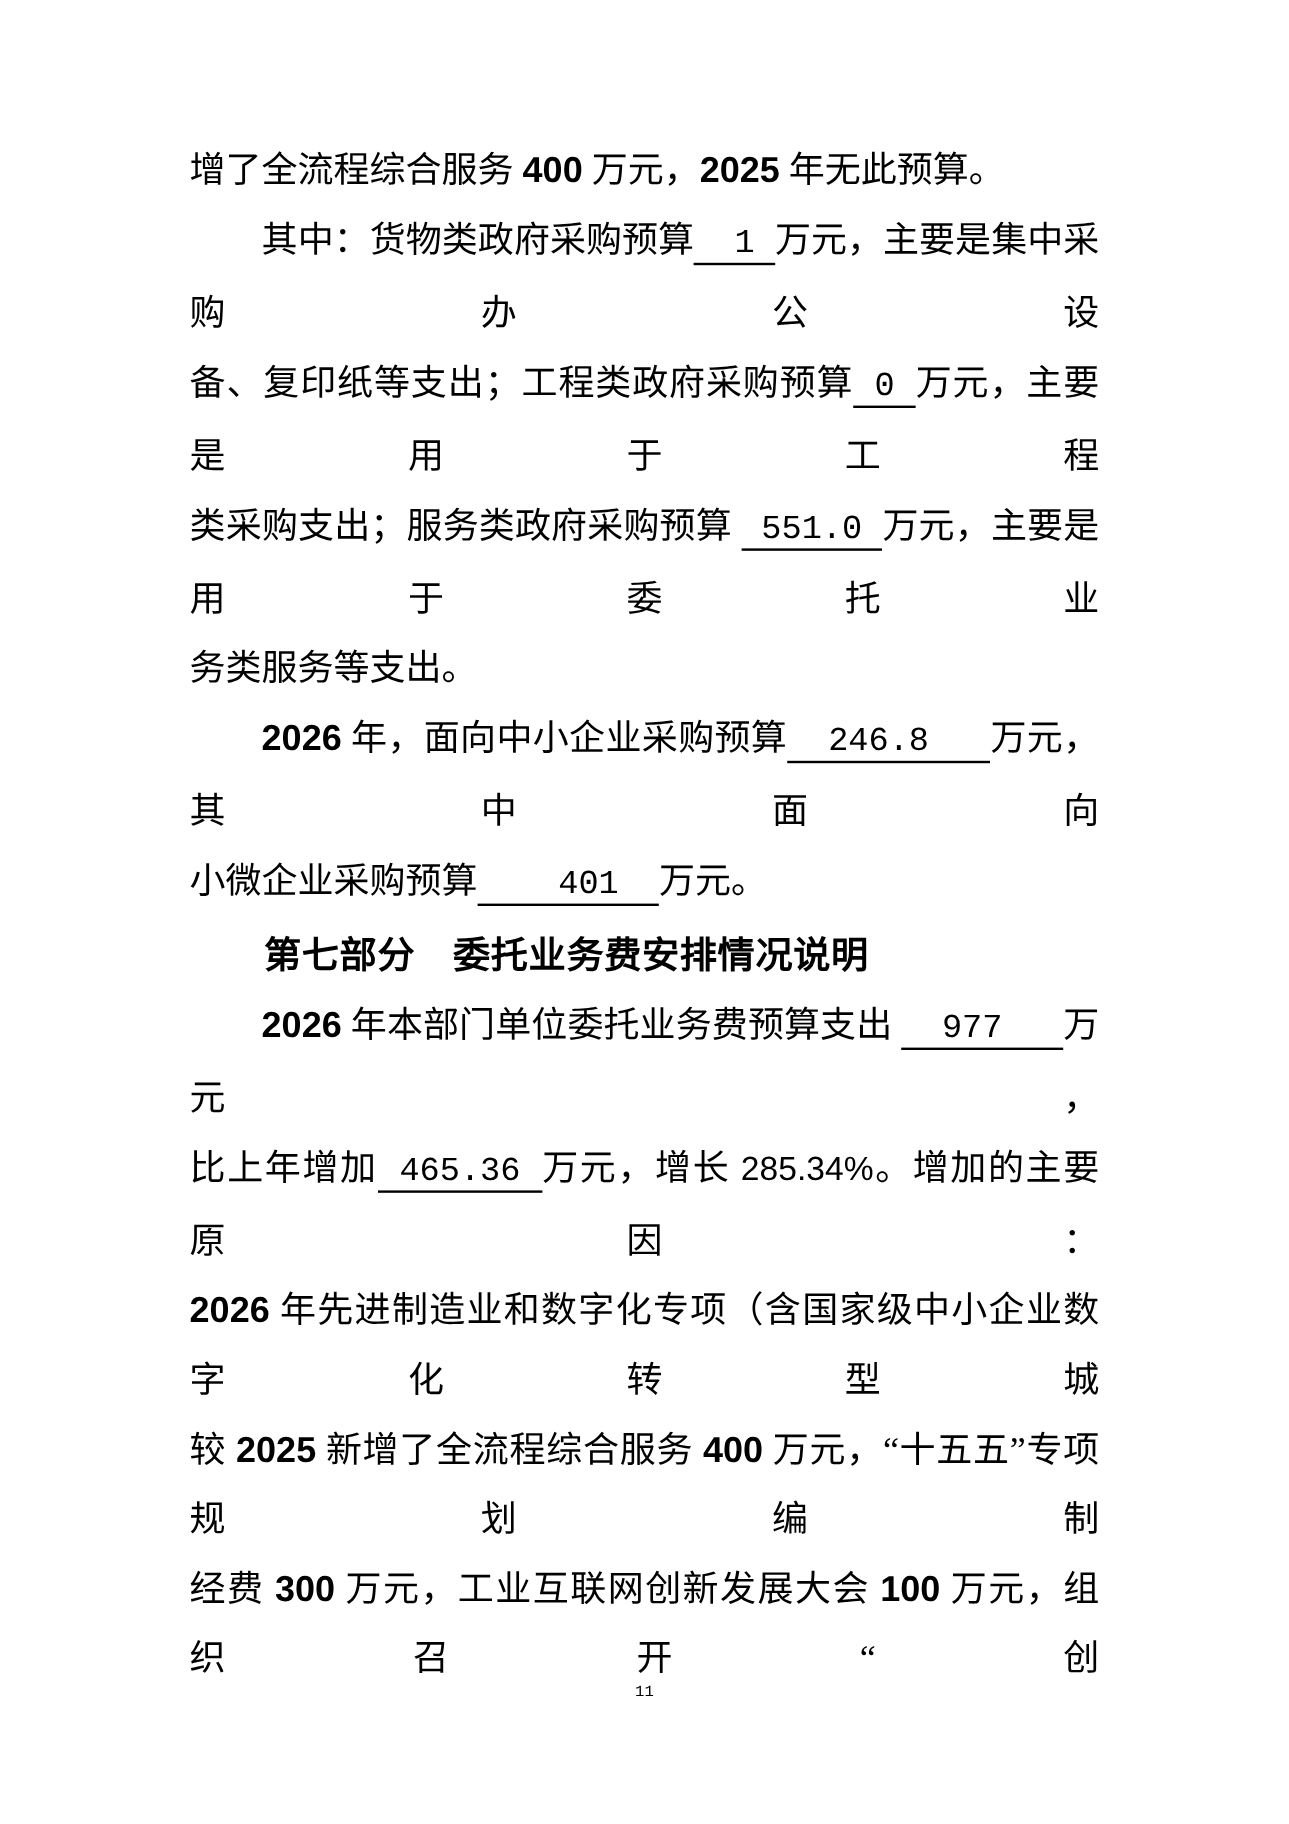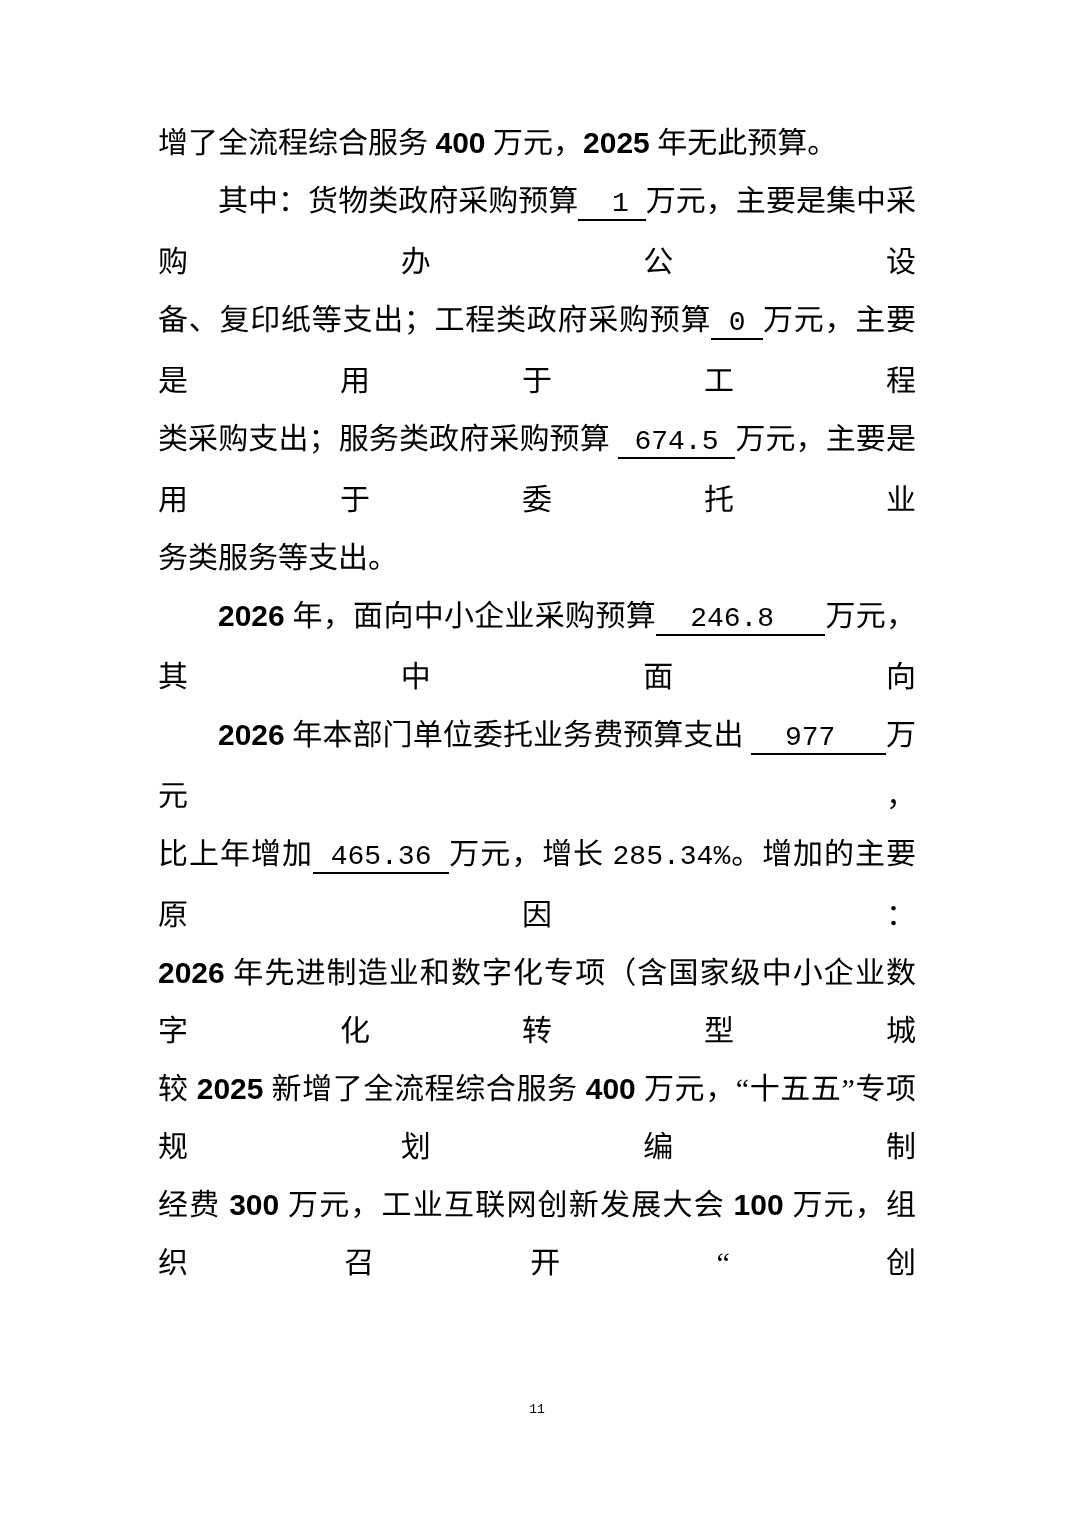--- a/index.html
+++ b/index.html
@@ -25,21 +25,21 @@
   .heading{
     font-size:31px;line-height:59px;
     font-weight:bold;
     font-family:"Liberation Sans", sans-serif;
     text-indent:62px;
     letter-spacing:0.5px;
   }
   
   .ns{font-family:"Liberation Sans", sans-serif;font-weight:600;}
   
-  .nm{font-family:Liberation Mono, monospace;font-size:28px;}
+  .nm{font-family:Liberation Sans, sans-serif;font-size:28px;}
   
   .uv{
     font-family:"Liberation Mono", monospace;font-size:28px;
     white-space:pre;
     border-bottom:2px solid #000;
   }
   .footer{
     position:absolute;left:0;right:0;top:1398px;
     text-align:center;
     font-size:13px;line-height:24px;
@@ -47,23 +47,25 @@
   }
 </style>
 </head>
 <body>
 
 <div class="page">
   <div class="content" id="doc-content">
       <div class="line"><span>增了全流程综合服务 </span><span class="ns">400</span><span> 万元，</span><span class="ns">2025</span><span> 年无此预算。</span></div>
       <div class="line stretch indent"><span>其中：货物类政府采购预算</span><span class="uv">  1 </span><span>万元，主要是集中采购办公设</span></div>
       <div class="line stretch"><span>备、复印纸等支出；工程类政府采购预算</span><span class="uv"> 0 </span><span>万元，主要是用于工程</span></div>
-      <div class="line stretch"><span>类采购支出；服务类政府采购预算 </span><span class="uv"> 674.5 </span><span>万元，主要是用于委托业</span></div>
+      <div class="line stretch"><span>类采购支出；服务类政府采购预算 </span><span class="uv"> 551.0 </span><span>万元，主要是用于委托业</span></div>
       <div class="line"><span>务类服务等支出。</span></div>
       <div class="line stretch indent"><span class="ns">2026</span><span> 年，面向中小企业采购预算</span><span class="uv">  246.8   </span><span>万元，其中面向</span></div>
+      <div class="line"><span>小微企业采购预算</span><span class="uv">    401  </span><span>万元。</span></div>
+      <div class="heading">第七部分　委托业务费安排情况说明</div>
       <div class="line stretch indent"><span class="ns">2026</span><span> 年本部门单位委托业务费预算支出 </span><span class="uv">  977   </span><span>万元，</span></div>
       <div class="line stretch"><span>比上年增加</span><span class="uv"> 465.36 </span><span>万元，增长 </span><span class="nm">285.34%</span><span>。增加的主要原因：</span></div>
       <div class="line stretch"><span class="ns">2026</span><span> 年先进制造业和数字化专项（含国家级中小企业数字化转型城</span></div>
       <div class="line stretch"><span>较 </span><span class="ns">2025</span><span> 新增了全流程综合服务 </span><span class="ns">400</span><span> 万元，“十五五”专项规划编制</span></div>
       <div class="line stretch"><span>经费 </span><span class="ns">300</span><span> 万元，工业互联网创新发展大会 </span><span class="ns">100</span><span> 万元，组织召开“创</span></div>
     </div>
   <div class="footer">11</div>
 </div>
 
 </body></html>

